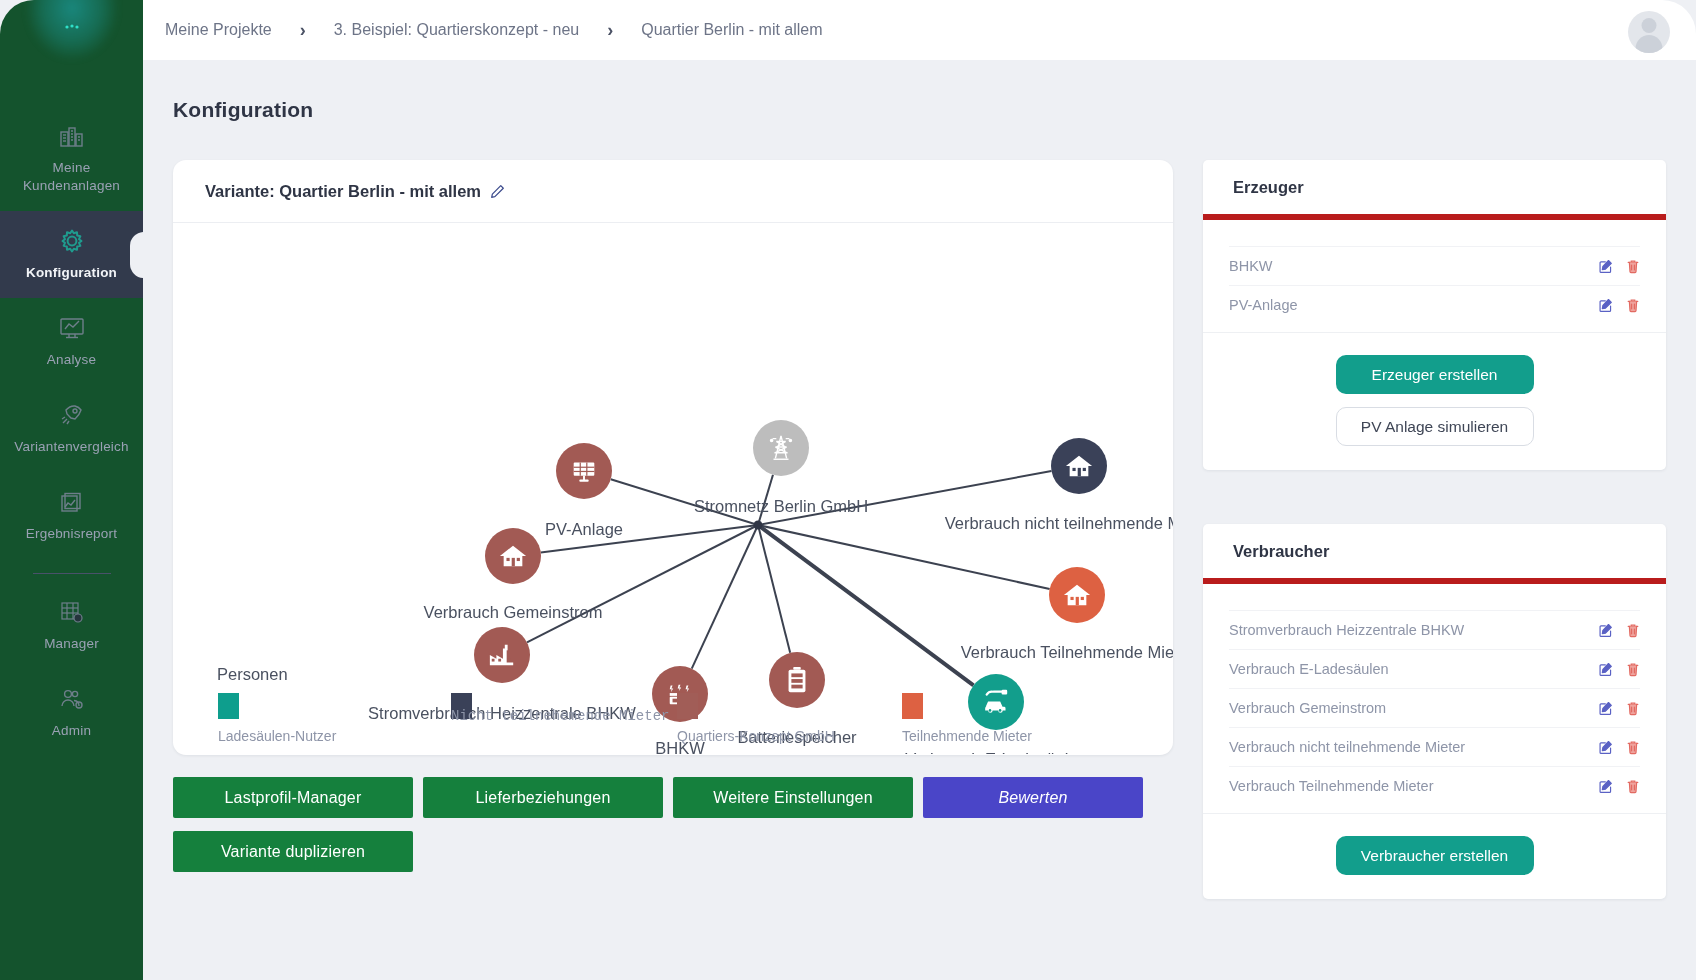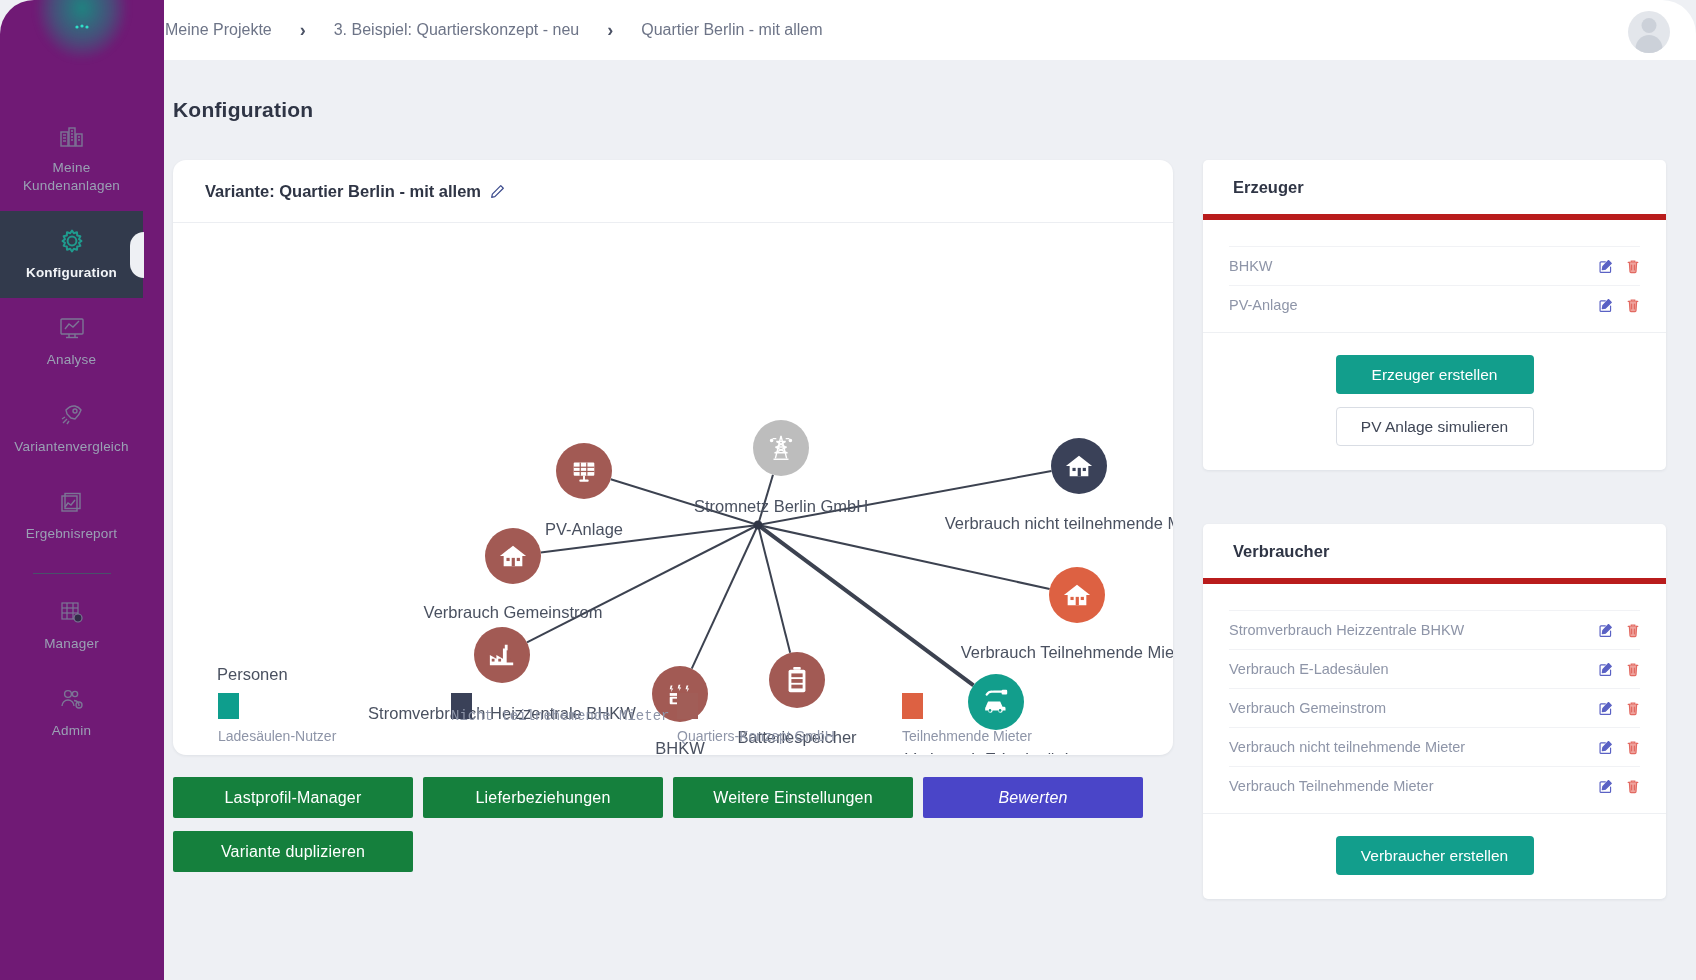--- a/index.html
+++ b/index.html
@@ -6,22 +6,22 @@
   html,body { width:1696px; height:980px; overflow:hidden; }
   body {
     font-family: "Liberation Sans", sans-serif;
     background:#ffffff;
     color:#3d4352;
   }
   #app { position:relative; width:1696px; height:980px; background:#eef0f4; overflow:hidden; }
 
   
   #sidebar {
-    position:absolute; left:0; top:0; width:164px; height:980px;
-    background:#701a75;
+    position:absolute; left:0; top:0; width:143px; height:980px;
+    background:#14532d;
     border-top-left-radius:34px;
     overflow:hidden;
     z-index:5;
   }
   #sidebar-glow {
     position:absolute; left:50%; top:-44px; transform:translateX(-50%);
     width:92px; height:104px; border-radius:50%;
     background:radial-gradient(ellipse at center, rgba(26,138,129,.95) 0%, rgba(26,138,129,.45) 45%, rgba(40,47,63,0) 72%);
     filter:blur(3px);
   }
@@ -129,21 +129,21 @@
   }
   .side-row:first-child { border-top:1px solid #f1f2f5; }
   .side-row-label { font-size:14.5px; color:#8e95a8; }
   .row-actions { display:flex; align-items:center; gap:13px; }
   .icon-btn { cursor:pointer; display:inline-flex; }
   .side-card-footer {
     border-top:1px solid #eef0f3; display:flex; flex-direction:column; align-items:center;
     padding:22px 0 24px 0; gap:13px;
   }
   .footer-btn {
-    height:39px; min-width:198px; padding:0 22px; border-radius:4px;
+    height:39px; min-width:198px; padding:0 22px; border-radius:10px;
     font-family:"Liberation Sans", sans-serif; font-size:15.5px; cursor:pointer; border:none;
   }
   .footer-btn.solid { background:#129e8c; color:#ffffff; }
   .footer-btn.outline { background:#ffffff; color:#3f4656; border:1px solid #d9dde4; }
 
   
   .corner-mask { position:absolute; width:40px; height:40px; background:#ffffff; z-index:40; pointer-events:none; }
 </style>
 </head>
 <body>

